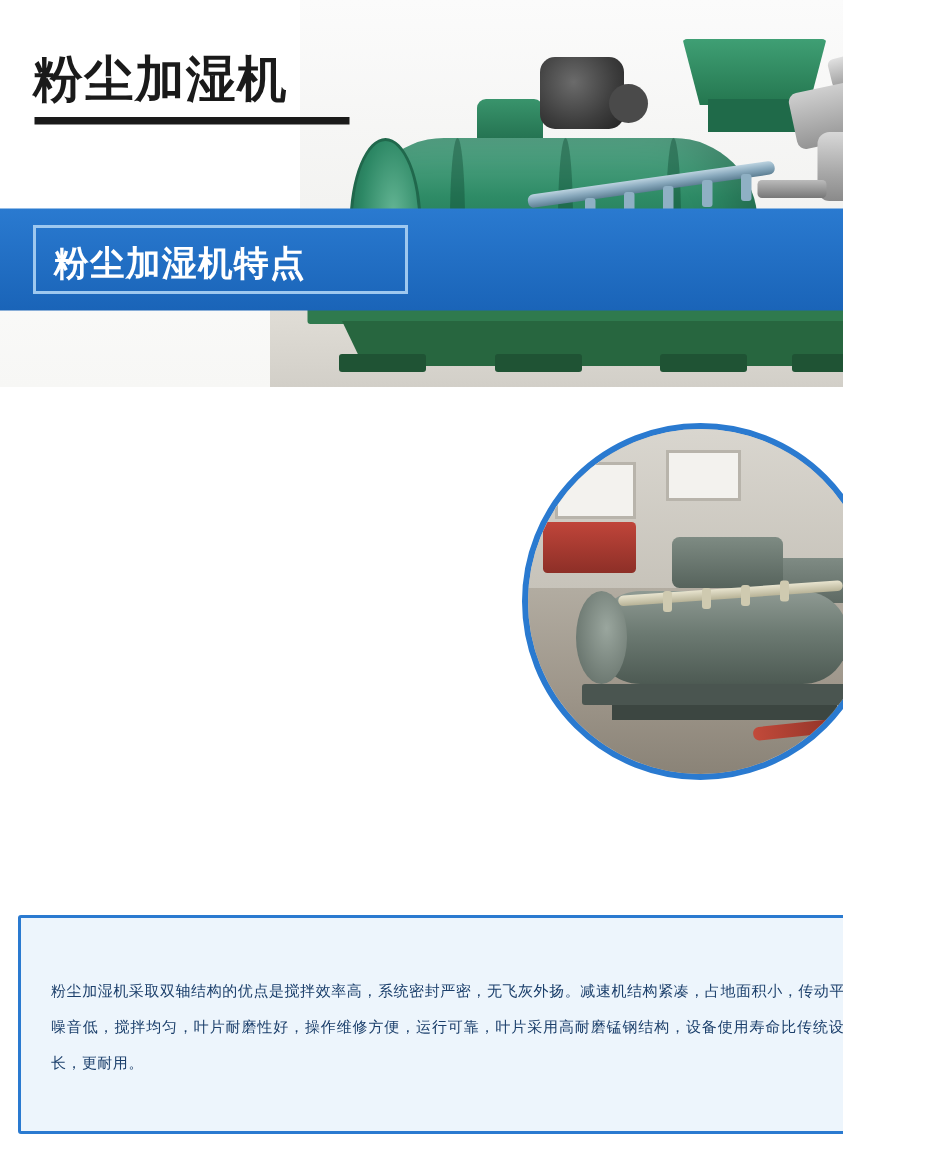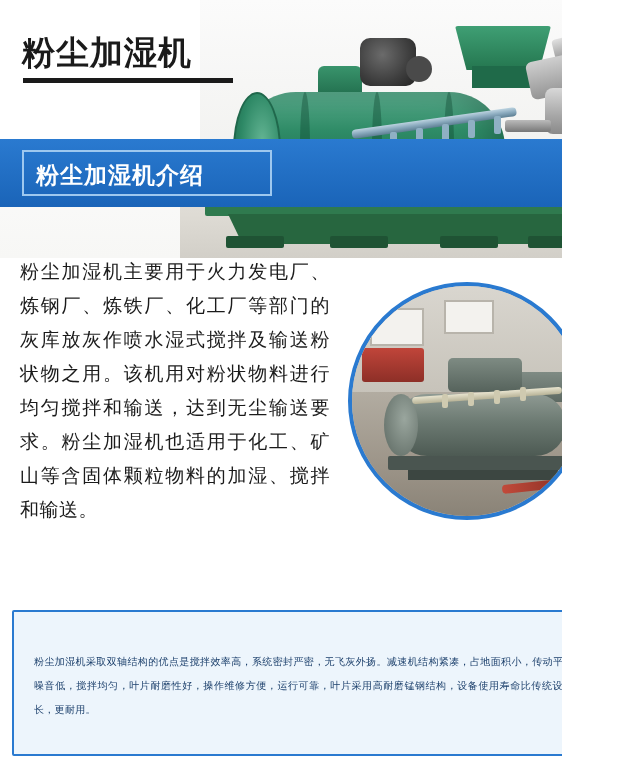--- a/index.html
+++ b/index.html
@@ -468,23 +468,22 @@
     <div class="m-foot f4"></div>
 
     <div class="hero-mask"></div>
   </div>
 
   <div class="title-main">粉尘加湿机</div>
   <div class="title-underline"></div>
 
   <div class="blue-band"></div>
   <div class="blue-band-inner"></div>
-  <div class="blue-band-text">粉尘加湿机介绍</div>
-
-  <div class="body-text">粉尘加湿机主要用于火力发电厂、炼钢厂、炼铁厂、化工厂等部门的灰库放灰作喷水湿式搅拌及输送粉状物之用。该机用对粉状物料进行均匀搅拌和输送，达到无尘输送要求。粉尘加湿机也适用于化工、矿山等含固体颗粒物料的加湿、搅拌和输送。</div>
+  <div class="blue-band-text">粉尘加湿机特点</div>
+
 
   <div class="round-photo">
     <div class="rp-wall"></div>
     <div class="rp-window rp-w1"></div>
     <div class="rp-window rp-w2"></div>
     <div class="rp-floor"></div>
     <div class="rp-red"></div>
     <div class="rp-far"></div>
     <div class="rp-mach-top"></div>
     <div class="rp-mach-body"></div>

